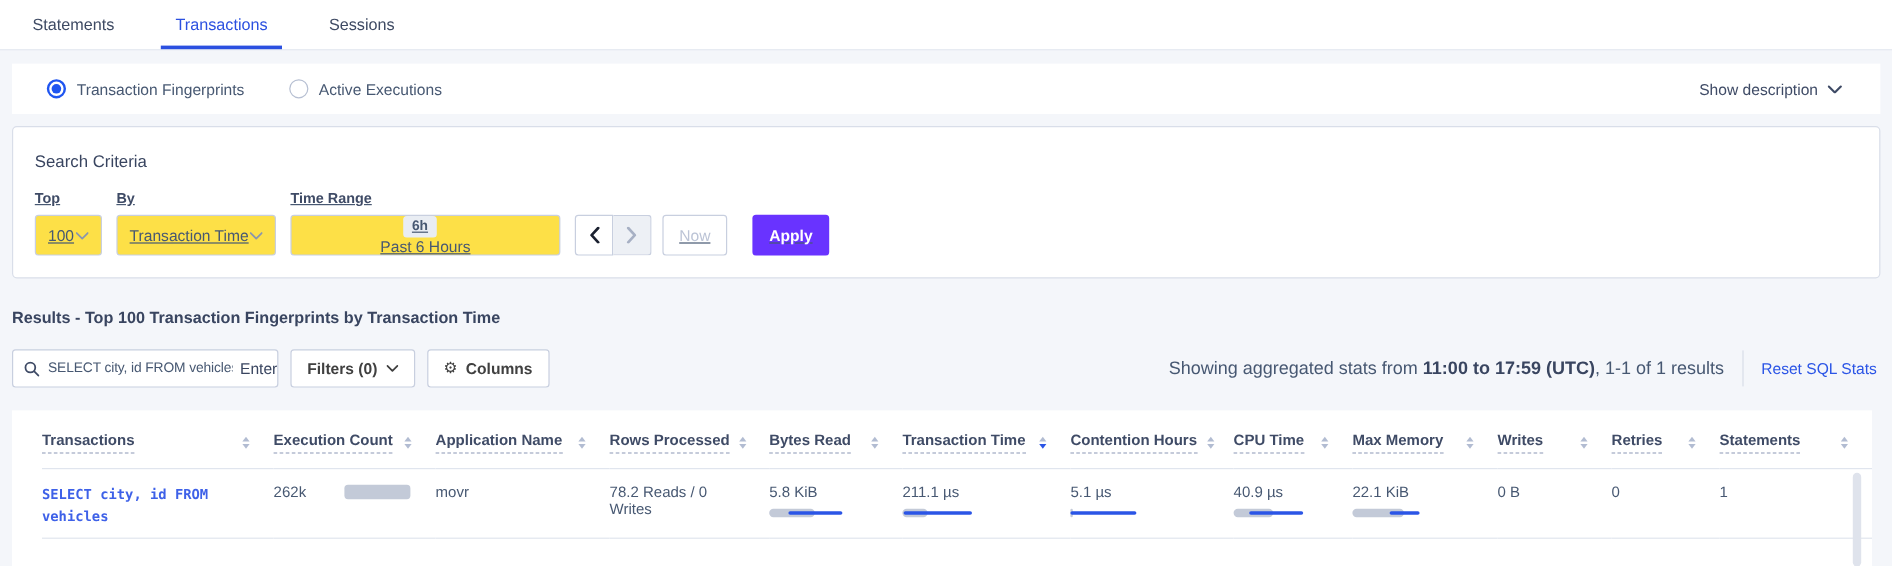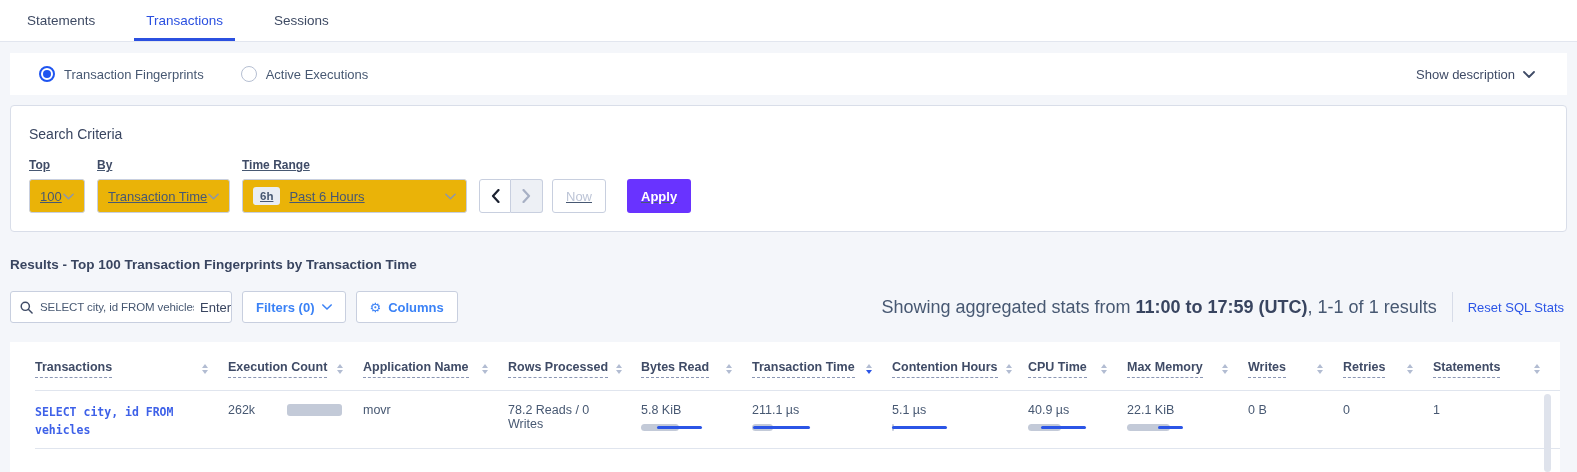--- a/index.html
+++ b/index.html
@@ -48,28 +48,28 @@
   .criteria-card {
     position:absolute; top:105px; left:10px; right:10px; height:127px;
     background:#fff; border:1px solid #d9dee9; border-radius:4px;
     padding:20px 18px 0 18px;
   }
   .criteria-title { font-size:14px; font-weight:400; color:#394560; }
   .criteria-row { display:flex; align-items:flex-end; margin-top:16px;text-decoration:underline; }
   .ctl-group { display:flex; flex-direction:column; margin-right:12px; }
   .ctl-label { font-size:12px; font-weight:700; color:#3f4b66; margin-bottom:7px; }
   .selectbox {
-    height:34px; border:1px solid #c8cfdf; border-radius:3px; background:#eab308;
+    height:34px; border:1px solid #c8cfdf; border-radius:3px; background:#fde047;
     display:flex; align-items:center; padding:0 10px; cursor:pointer;
     color:#475872; font-size:13px;
   }
   .selectbox .chev { margin-left:auto; color:#8b96ad; }
   .sel-top { width:56px; }
   .sel-by { width:133px; }
-  .sel-time { width:225px; }
+  .sel-time { width:225px;flex-direction:column; }
   .badge-6h {
     background:#e9edf3; border-radius:3px; padding:3px 7px;
     font-size:11.5px; font-weight:700; color:#475872; margin-right:9px;
   }
   .arrow-group { display:flex; margin-right:9px; }
   .arrow-btn {
     width:32px; height:34px; border:1px solid #c8cfdf; background:#fff;
     display:flex; align-items:center; justify-content:center; cursor:pointer; color:#1b2130;
   }
   .arrow-btn.prev { border-radius:3px 0 0 3px; }
@@ -99,26 +99,26 @@
     background:#fff; display:flex; align-items:center; padding:0 9px;
   }
   .searchbox .mag { color:#3f4b66; display:flex; margin-right:7px; flex:0 0 auto; }
   .search-value {
     flex:1; font-size:11.5px; color:#475872; white-space:nowrap; overflow:hidden;
     letter-spacing:-0.1px; border:none; outline:none; background:transparent;
   }
   .search-enter { font-size:13px; color:#394560; font-weight:500; margin-left:6px; cursor:pointer; flex:0 0 auto; }
   .btn-light {
     height:32px; margin-left:10px; padding:0 13px; border:1px solid #c8cfdf; border-radius:3px;
-    background:#fff; color:#3b82f6; font-size:13px; font-weight:700; cursor:pointer;
+    background:#fff; color:#404040; font-size:13px; font-weight:700; cursor:pointer;
     display:flex; align-items:center; gap:7px;
   }
   .gear-glyph { font-family:"DejaVu Sans", sans-serif; font-size:13px; font-weight:400; }
   .stats-area { margin-left:auto; display:flex; align-items:center; }
-  .stats-text { font-size:18px; color:#475872; }
+  .stats-text { font-size:15px; color:#475872; }
   .stats-text b { color:#394560; }
   .stats-divider { width:1px; height:30px; background:#d7dce8; margin:0 15px; }
   .reset-link { font-size:13px; color:#2b55e6; font-weight:500; cursor:pointer; padding-right:3px; }
 
   
   .table-card {
     position:absolute; top:342px; left:10px; width:1550px; height:130px;
     background:#fff; overflow:hidden;
   }
   table { border-collapse:collapse; table-layout:fixed; margin-left:25px; width:1525px; }

